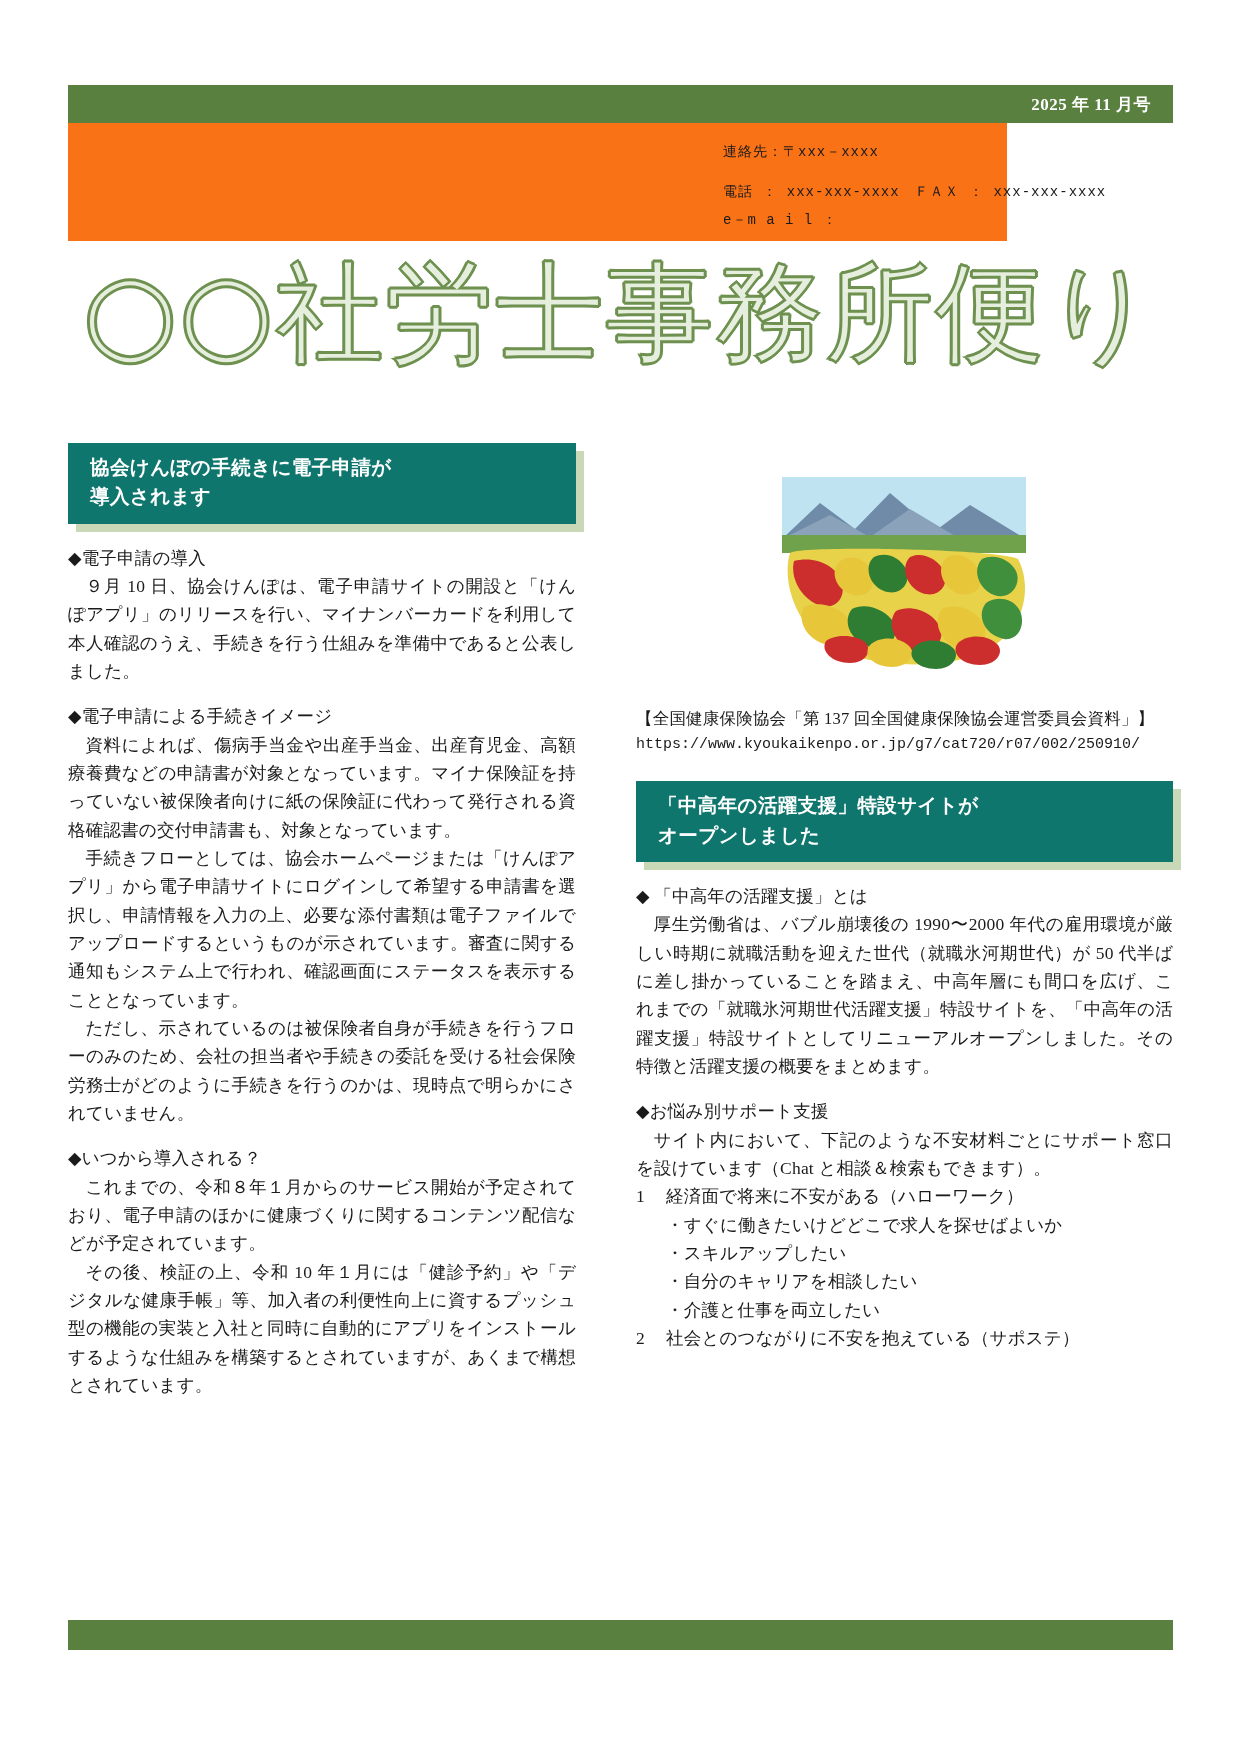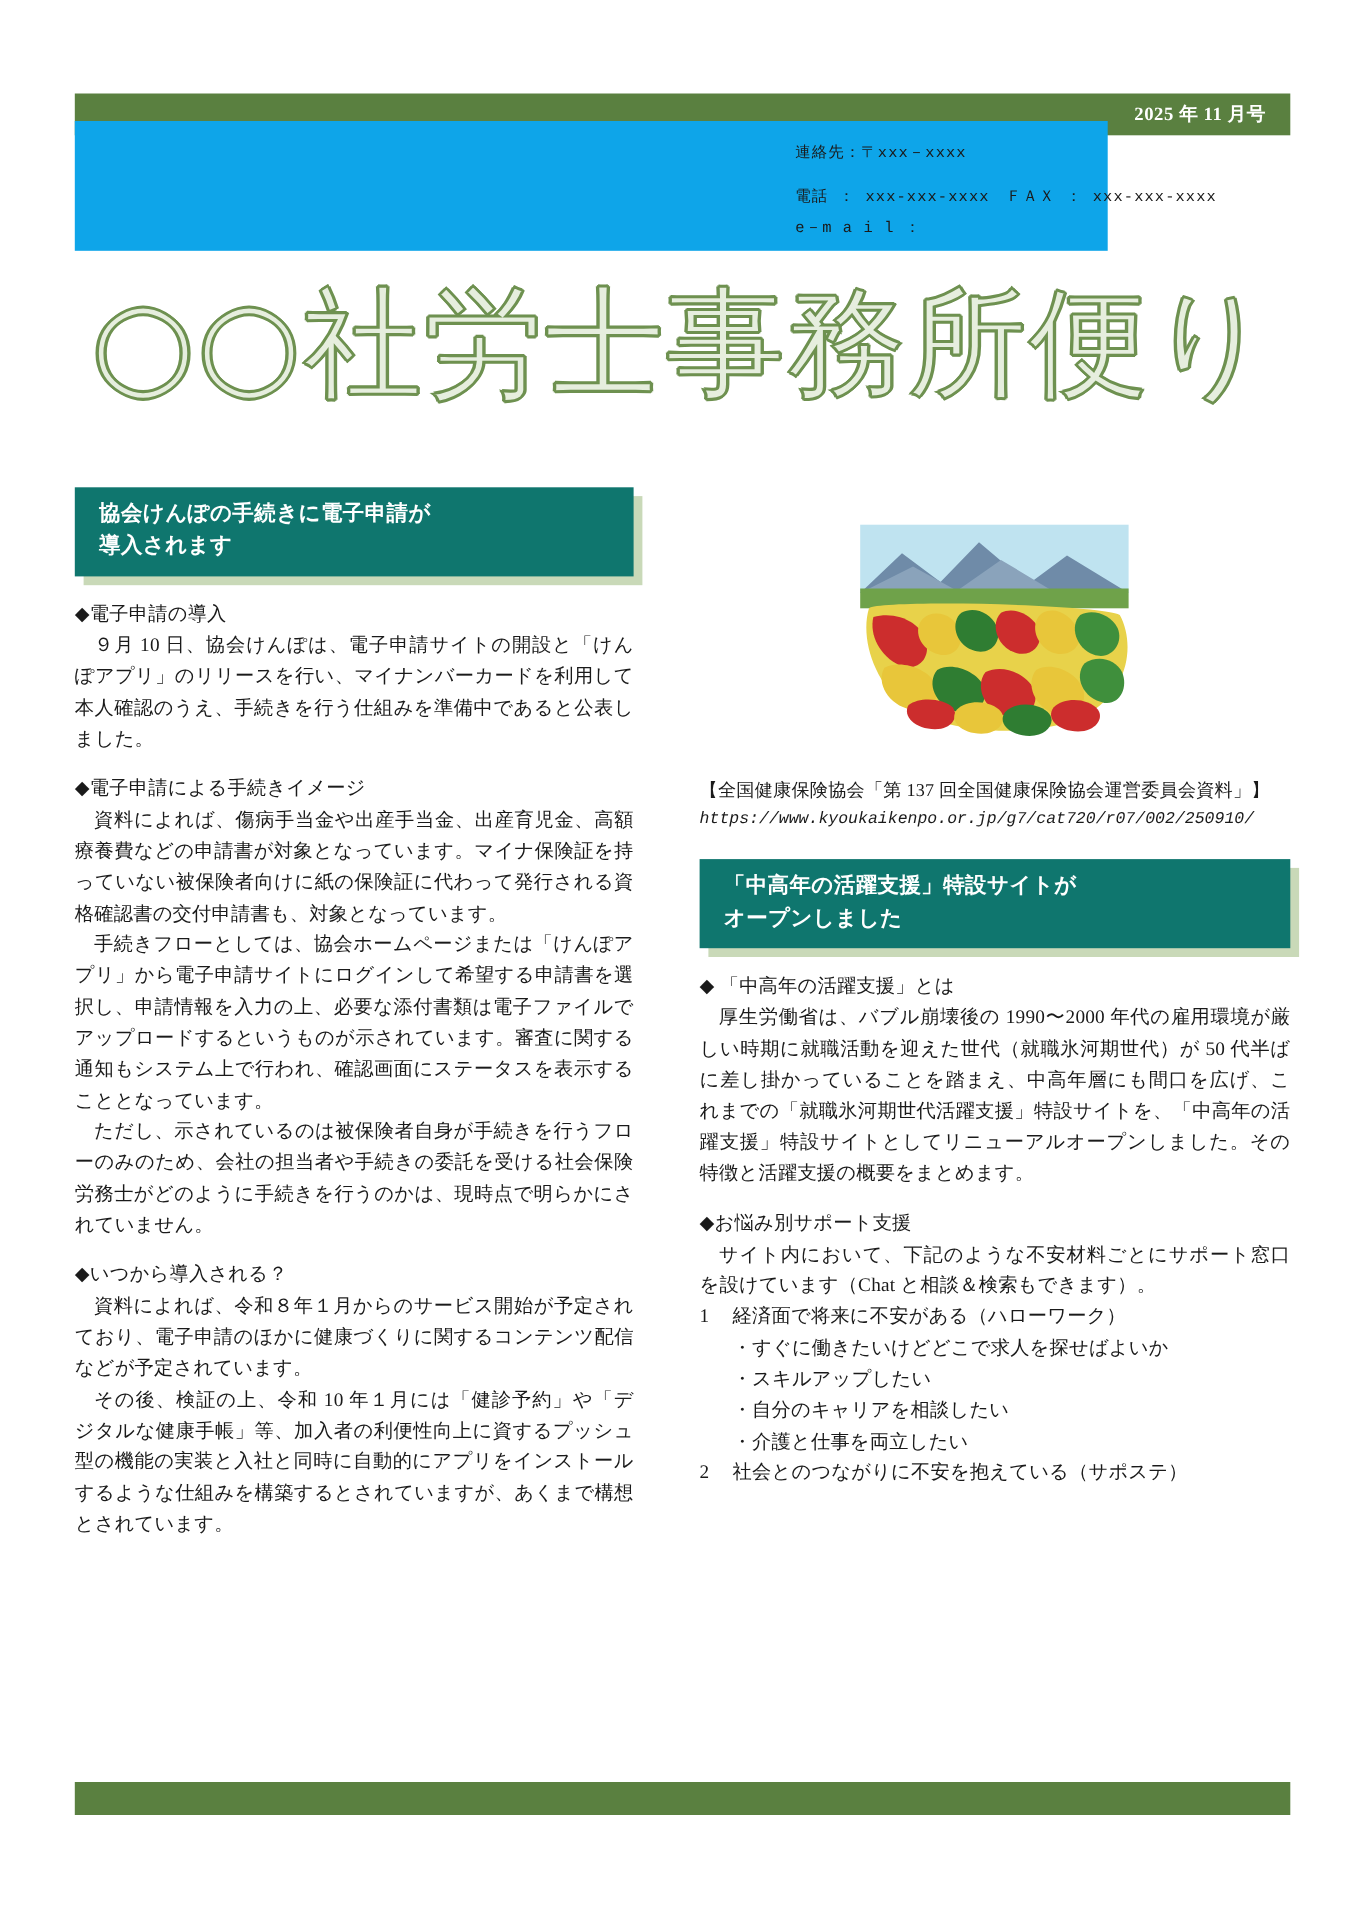--- a/index.html
+++ b/index.html
@@ -16,22 +16,22 @@
   
   .header-bar{
     position:absolute;left:68px;top:85px;width:1105px;height:38px;
     background:#5a8040;
   }
   .issue-date{
     position:absolute;right:22px;top:50%;transform:translateY(-50%);
     color:#ffffff;font-size:17px;font-weight:bold;letter-spacing:.5px;
   }
   .contact-bar{
-    position:absolute;left:68px;top:110px;width:939px;height:118px;
-    background:#0ea5e9;
+    position:absolute;left:68px;top:123px;width:939px;height:118px;
+    background:#f97316;
   }
   .contact-line{
     position:absolute;left:655px;font-size:14px;color:#1a1a1a;
     font-family:"Liberation Mono","DejaVu Sans Mono",monospace;
     letter-spacing:1px;white-space:pre;
   }
   .contact-line.l1{top:20px;}
   .contact-line.l2{top:60px;}
   .contact-line.l3{top:88px;}
 
@@ -93,21 +93,21 @@
     width:100%;display:flex;justify-content:center;margin-top:4px;
   }
   .map-img{
     width:290px;height:225px;position:relative;display:block;
   }
   .caption{
     font-size:16.5px;line-height:1.55;margin-top:12px;letter-spacing:.2px;
   }
   .url{
     font-family:"Liberation Mono","DejaVu Sans Mono",monospace;
-    font-size:15px;line-height:1.45;word-break:break-all;margin-top:2px;font-style:italic;
+    font-size:15px;line-height:1.45;word-break:break-all;margin-top:2px;
   }
 
   
   .num-item{
     font-size:17.5px;line-height:1.62;margin:0;letter-spacing:.2px;
     display:flex;
   }
   .num-item .n{width:30px;flex:0 0 30px;}
   .num-item .t{flex:1;}
   .bullet{
@@ -148,21 +148,21 @@
     <p class="para">９月 10 日、協会けんぽは、電子申請サイトの開設と「けんぽアプリ」のリリースを行い、マイナンバーカードを利用して本人確認のうえ、手続きを行う仕組みを準備中であると公表しました。</p>
 
     <div class="gap"></div>
     <div class="lead" style="margin-top:0">◆電子申請による手続きイメージ</div>
     <p class="para">資料によれば、傷病手当金や出産手当金、出産育児金、高額療養費などの申請書が対象となっています。マイナ保険証を持っていない被保険者向けに紙の保険証に代わって発行される資格確認書の交付申請書も、対象となっています。</p>
     <p class="para">手続きフローとしては、協会ホームページまたは「けんぽアプリ」から電子申請サイトにログインして希望する申請書を選択し、申請情報を入力の上、必要な添付書類は電子ファイルでアップロードするというものが示されています。審査に関する通知もシステム上で行われ、確認画面にステータスを表示することとなっています。</p>
     <p class="para">ただし、示されているのは被保険者自身が手続きを行うフローのみのため、会社の担当者や手続きの委託を受ける社会保険労務士がどのように手続きを行うのかは、現時点で明らかにされていません。</p>
 
     <div class="gap"></div>
     <div class="lead" style="margin-top:0">◆いつから導入される？</div>
-    <p class="para">資料によれば、令和８年１月からのサービス開始が予定されており、電子申請のほかに健康づくりに関するコンテンツ配信などが予定されています。</p>
+    <p class="para">これまでの、令和８年１月からのサービス開始が予定されており、電子申請のほかに健康づくりに関するコンテンツ配信などが予定されています。</p>
     <p class="para">その後、検証の上、令和 10 年１月には「健診予約」や「デジタルな健康手帳」等、加入者の利便性向上に資するプッシュ型の機能の実装と入社と同時に自動的にアプリをインストールするような仕組みを構築するとされていますが、あくまで構想とされています。</p>
   </div>
 
   <div class="col-right">
 
     <div class="figure">
       <svg class="map-img" viewBox="0 0 290 225">
 
         <rect x="22" y="8" width="244" height="62" fill="#bfe3f0"></rect>
 

